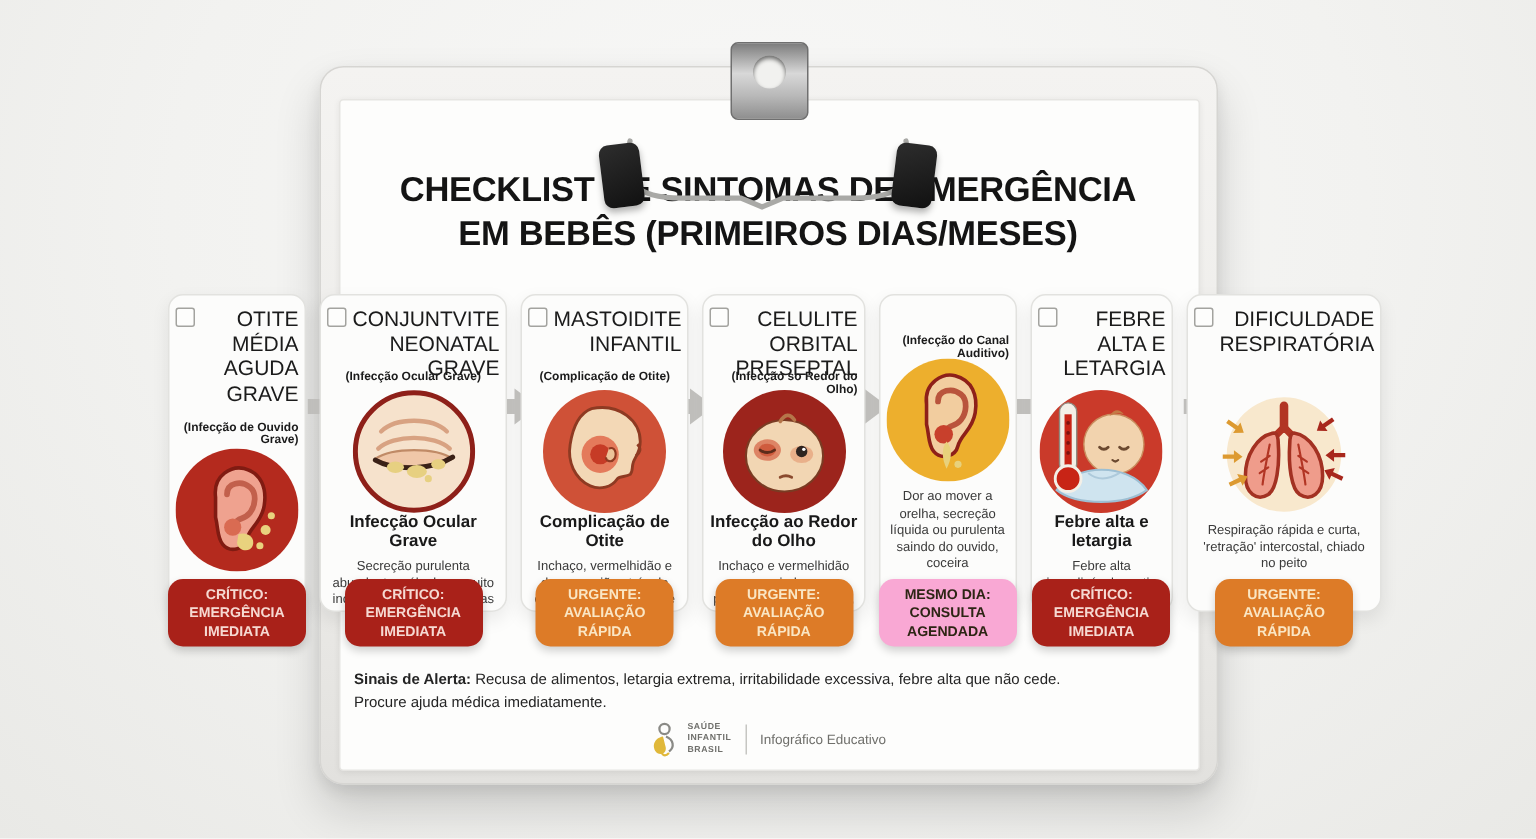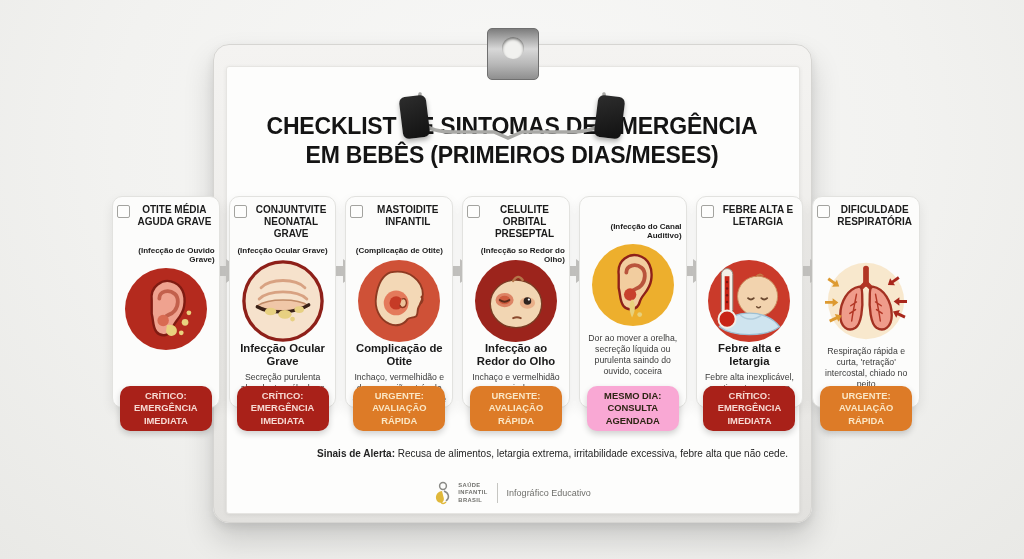--- a/index.html
+++ b/index.html
@@ -35,21 +35,21 @@
 
   
   .cards { position:absolute; left:112px; top:196px; width:808px; height:212px;
            display:flex; gap:9px; z-index:3; }
   .card { position:relative; flex:1; background:#fcfcfb; border:1px solid #e2e2df;
           border-radius:10px; box-shadow:0 5px 12px rgba(0,0,0,0.08);
           display:flex; flex-direction:column; align-items:center; padding:7px 4px 26px 4px; }
   .card-head { display:flex; align-items:flex-start; justify-content:center; gap:4px; min-height:24px; }
   .checkbox { width:11px; height:11px; border:1.5px solid #a3a39f; border-radius:2px;
               background:#fdfdfc; flex-shrink:0; margin-top:1px; }
-  .card-title { font-size:10px; font-weight:700; color:#1b1b1b; text-align:center; line-height:1.18; }
+  .card-title { font-size:14px; font-weight:400; color:#1b1b1b; text-align:right; line-height:1.18; }
   .card-sub { font-size:8px; font-weight:700; color:#1b1b1b; text-align:right; line-height:1.1;
               min-height:10px; margin-top:19px; }
   .card-icon { width:82px; height:82px; margin-top:3px; position:relative; z-index:4; }
   .card-icon svg { width:82px; height:82px; display:block; }
   .card-mid { flex:1; display:flex; flex-direction:column; justify-content:center;
               align-items:center; width:100%; }
   .card-highlight { font-size:11.3px; font-weight:700; color:#191919; text-align:center; line-height:1.15; }
   .card-highlight:empty { display:none; }
   .card-desc { font-size:8.7px; color:#3a3a3a; text-align:center; line-height:1.28; margin-top:4px;
                padding:0 2px; }
@@ -57,21 +57,21 @@
            width:92px; box-sizing:border-box; padding:4px 4px; border-radius:10px;
            font-size:9.4px; font-weight:700; text-align:center; line-height:1.32; z-index:4;
            box-shadow:0 3px 6px rgba(0,0,0,0.18); }
 
   
   .arrow { position:absolute; top:258px; width:38px; height:26px; z-index:2; }
   .a0{left:205px}.a1{left:322px}.a2{left:439px}.a3{left:555px}.a4{left:672px}.a5{left:789px}
 
   
   .alert { position:absolute; left:236px; top:447px; width:552px; z-index:2;
-           text-align:right; font-size:10px; color:#242424; line-height:1.45; }
+           text-align:left; font-size:10px; color:#242424; line-height:1.45; }
   .alert b { font-weight:700; }
   .footer { position:absolute; left:236px; top:481px; width:552px; z-index:2;
             display:flex; align-items:center; justify-content:center; }
   .brand-block { display:flex; align-items:center; gap:5px; }
   .brand-text { font-size:5.8px; font-weight:700; color:#6f6f6b; letter-spacing:0.4px;
                 line-height:1.25; text-transform:uppercase; }
   .footer-divider { width:1px; height:20px; background:#c6c6c2; margin:0 9px; }
   .tagline { font-size:9px; color:#6f6f6b; }
 </style>
 </head>
@@ -307,20 +307,21 @@
 
         <div class="card-desc">Respiração rápida e curta, 'retração' intercostal, chiado no peito</div>
       </div>
       <div class="badge" style="background-color: rgb(221, 123, 39); color: rgb(250, 230, 196);">URGENTE: AVALIAÇÃO RÁPIDA</div>
     </div>
 
   </div>
 
   <div class="alert">
     <div><b>Sinais de Alerta:</b><span> Recusa de alimentos, letargia extrema, irritabilidade excessiva, febre alta que não cede.</span></div>
+    <div>Procure ajuda médica imediatamente.</div>
   </div>
 
   <div class="footer">
     <div class="brand-block">
       <svg width="20" height="24" viewBox="0 0 20 24">
         <circle cx="10" cy="5" r="3.4" fill="none" stroke="#8a8a86" stroke-width="1.5"></circle>
         <path d="M9 10 C 3 11 1 17 5 21 C 9 23 12 20 10.5 16 Z" fill="#e0b83a"></path>
         <path d="M11 10 C 16 12 17 17 13 20" stroke="#8a8a86" stroke-width="1.5" fill="none"></path>
         <path d="M8 21 Q 10 24 13 21" stroke="#e0b83a" stroke-width="1.5" fill="none"></path>
       </svg>

